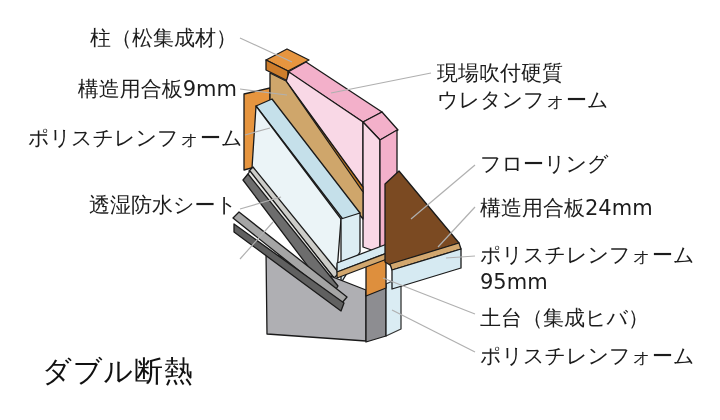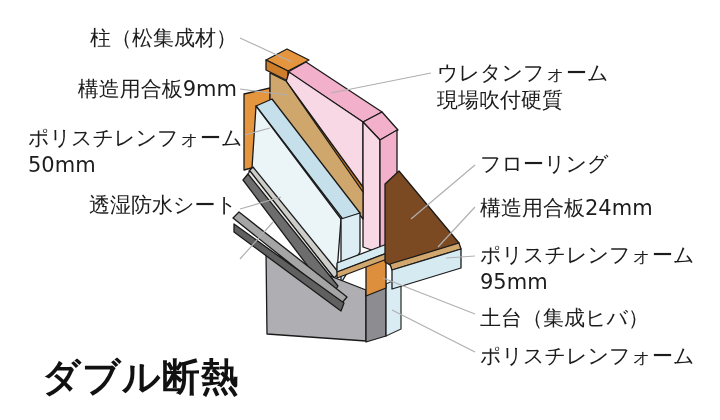--- a/index.html
+++ b/index.html
@@ -5,21 +5,21 @@
   html,body{margin:0;padding:0;}
   body{width:720px;height:420px;background:#ffffff;overflow:hidden;
        font-family:"DejaVu Sans","Liberation Sans",sans-serif;}
   #stage{position:relative;width:720px;height:420px;background:#fff;}
   #diagram-svg{position:absolute;left:0;top:0;}
   polygon{stroke:#1a1a1a;stroke-width:1.3;stroke-linejoin:round;}
   .leader{stroke:#b0b0b0;stroke-width:1.2;fill:none;}
   .label{position:absolute;color:#1c1c1c;font-size:21px;line-height:27px;
          white-space:nowrap;letter-spacing:0px;}
   .label.right{text-align:right;}
-  #title{position:absolute;color:#111;font-size:38px;font-weight:700;
+  #title{position:absolute;color:#111;font-size:29px;font-weight:400;
          letter-spacing:1px;}
 </style>
 </head>
 <body>
 
 <div id="stage">
 
   <svg id="diagram-svg" width="720" height="420" viewBox="0 0 720 420">
 
     <g>
@@ -78,30 +78,29 @@
 
   <div id="labels-layer">
       <div class="label right" style="right: 483px; top: 25px;">
         <div>柱（松集成材）</div>
       </div>
       <div class="label right" style="right: 483px; top: 76px;">
         <div>構造用合板9mm</div>
       </div>
       <div class="label" style="left: 28px; top: 125px;">
         <div>ポリスチレンフォーム</div>
-        <div>50mm</div>
       </div>
       <div class="label right" style="right: 483px; top: 192px;">
         <div>透湿防水シート</div>
       </div>
       <div class="label" style="left: 57px; top: 248px;">
       </div>
       <div class="label" style="left: 437px; top: 60px;">
+        <div>現場吹付硬質</div>
         <div>ウレタンフォーム</div>
-        <div>現場吹付硬質</div>
       </div>
       <div class="label" style="left: 480px; top: 151px;">
         <div>フローリング</div>
       </div>
       <div class="label" style="left: 480px; top: 195px;">
         <div>構造用合板24mm</div>
       </div>
       <div class="label" style="left: 480px; top: 242px;">
         <div>ポリスチレンフォーム</div>
         <div>95mm</div>

